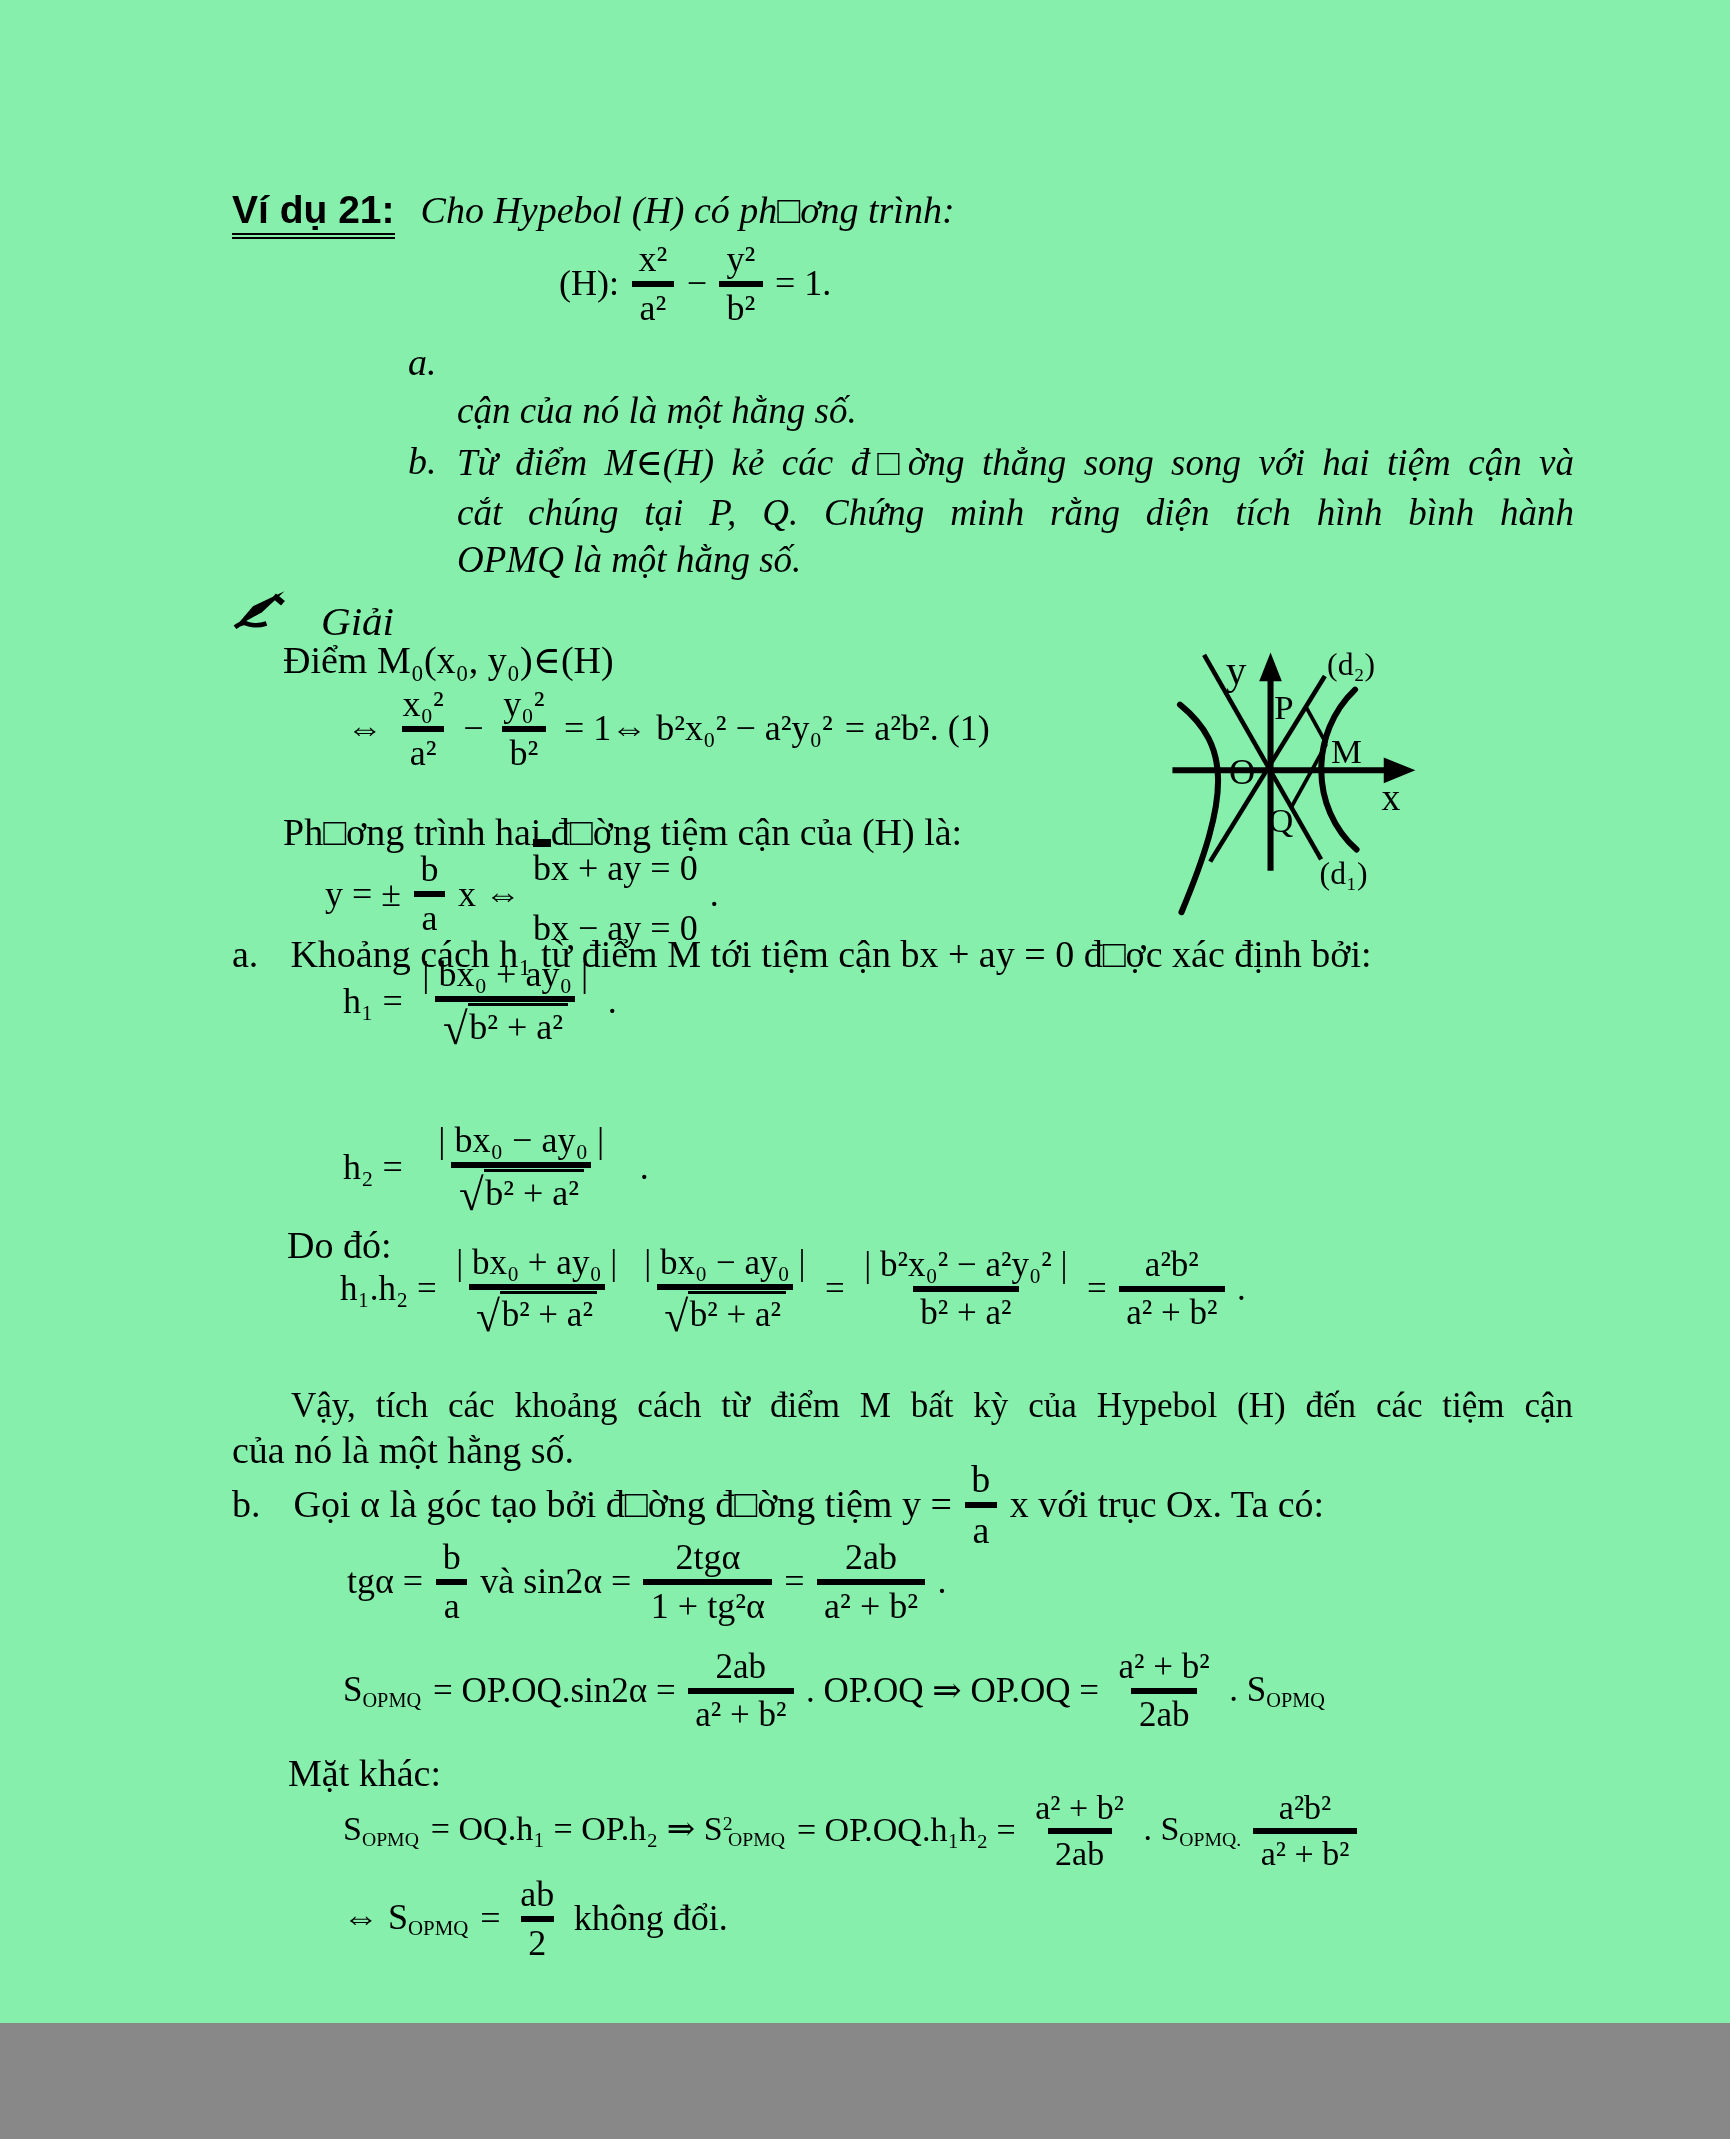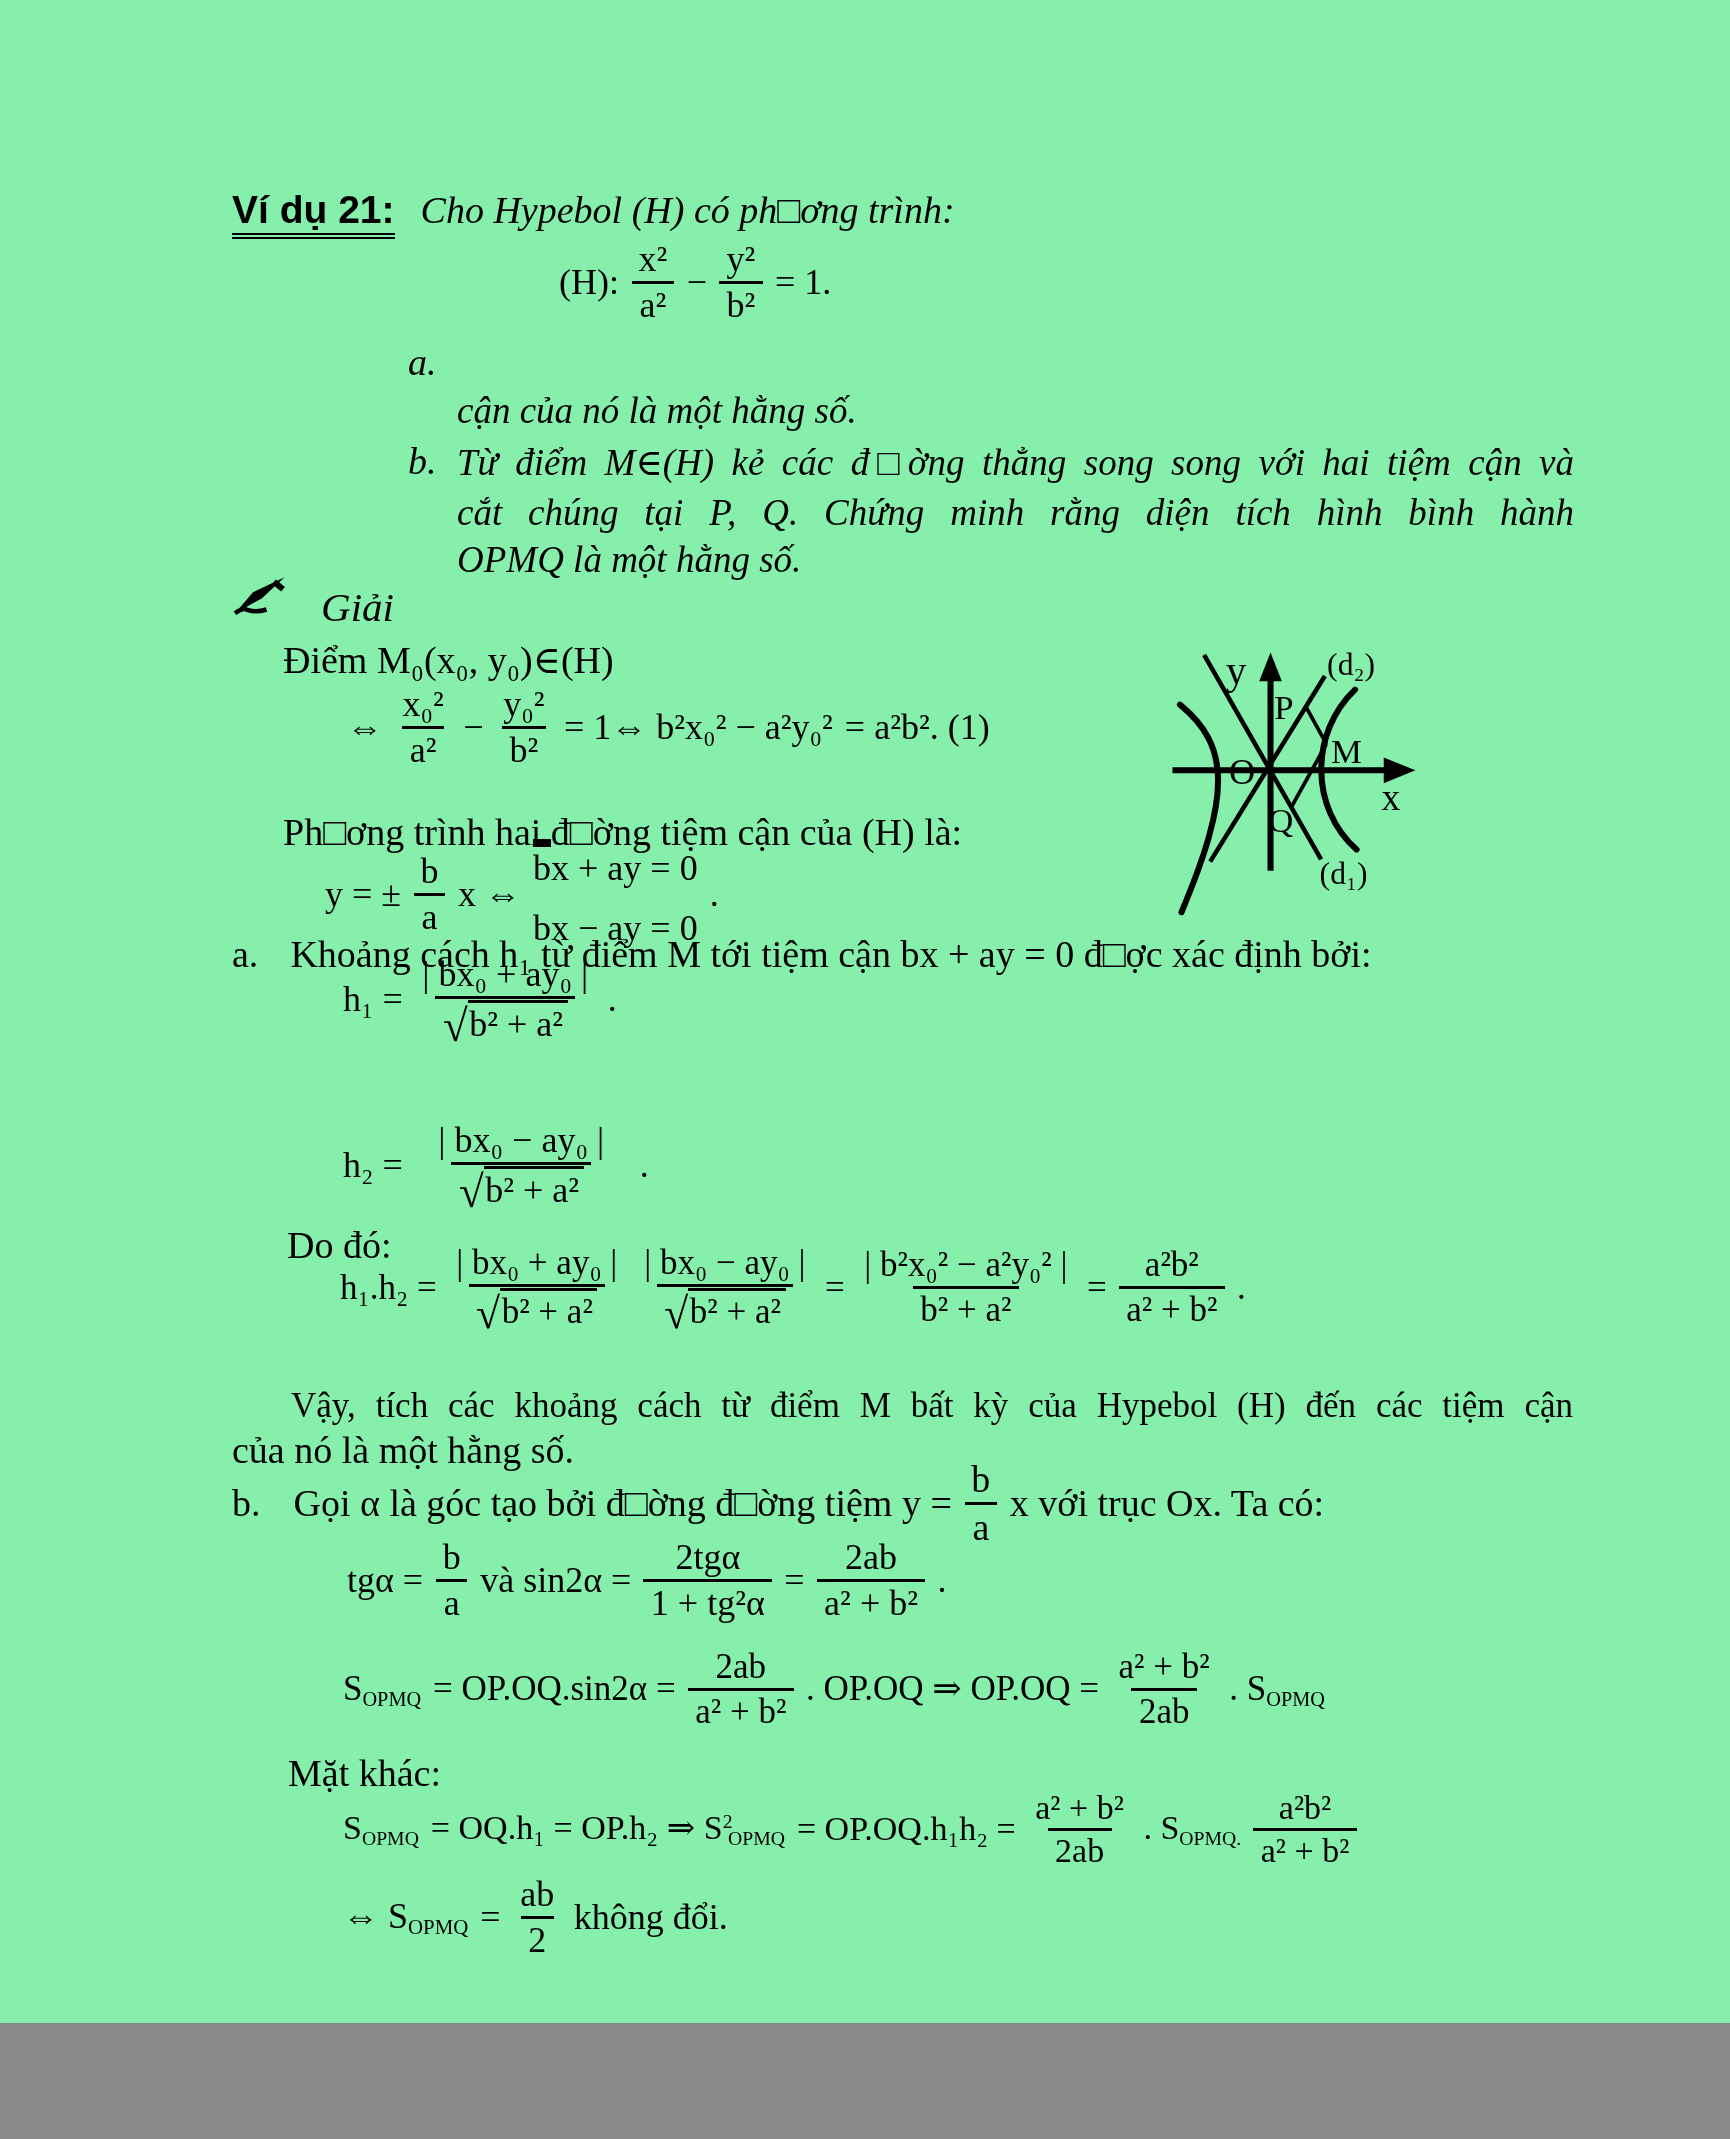--- a/index.html
+++ b/index.html
@@ -16,21 +16,21 @@
     font-weight:700; font-size:39px;
     border-bottom:6px double #000; padding-bottom:1.5px; margin-right:26px;
   }
   .intro { font-size:38px; }
   
   .jl { white-space:normal; text-align:justify; text-align-last:justify; line-height:1.3; }
   
   .eq { display:flex; align-items:center; column-gap:12px; font-size:36px; }
   .frac { display:inline-flex; flex-direction:column; align-items:center; }
   .frac .num, .frac .den { padding:0.8px 7.5px; line-height:1.15; text-align:center; }
-  .frac .den { border-top:3px solid #000000; }
+  .frac .den { border-top:6px solid #000000; }
   .sqrtden { display:inline-flex; align-items:flex-end; }
   .rad { font-size:1.25em; line-height:1; transform:translateY(3px); }
   .radbody { border-top:3px solid #000; padding:1.5px 4.5px 0 1.5px; }
   .cases { display:inline-flex; align-items:stretch;flex-direction:column; }
   .cases .br { width:13.6px; border-left:4.5px solid #000; border-top:4.5px solid #000; border-bottom:4.5px solid #000; margin-right:12px; }
   .cases .rows { display:flex; flex-direction:column; row-gap:16.6px; justify-content:center; }
   .sb { font-size:0.58em; vertical-align:-0.3em; }
   .sp { font-size:0.58em; vertical-align:0.55em; margin-right:-4.5px; }
   .marker { display:inline-block; margin-right:32px; }
   .pen { display:inline-block; margin-right:19.6px; }
@@ -60,21 +60,21 @@
   </div>
 
   <div class="block it" style="left:408px; top:340px;">a.</div>
   <div class="block it" style="left:457px; top:389px; font-size:37px;">cận của nó là một hằng số.</div>
 
   <div class="block it" style="left:408px; top:439px;">b.</div>
   <div class="block it jl" style="left:457px; top:439px; width:1117px; font-size:37px;">Từ điểm M∈(H) kẻ các đ□ờng thẳng song song với hai tiệm cận và</div>
   <div class="block it jl" style="left:457px; top:489px; width:1117px; font-size:37px;">cắt chúng tại P, Q. Chứng minh rằng diện tích hình bình hành</div>
   <div class="block it" style="left:457px; top:538px; font-size:37px;">OPMQ là một hằng số.</div>
 
-  <div class="block" style="left:229px; top:574px;">
+  <div class="block" style="left:229px; top:588px;">
     <span class="pen"><svg width="63" height="47" viewBox="0 0 84 62">
           <path d="M74 4 L32 24 L8 52 L44 32 Z" fill="#000"></path>
           <path d="M8 52 C 26 38, 22 56, 50 47" stroke="#000" stroke-width="6" fill="none"></path>
           <path d="M60 10 L72 20" stroke="#000" stroke-width="8"></path>
         </svg></span>
     <span class="it" style="font-size:41px;">Giải</span>
   </div>
 
   <div class="block" style="left:283px; top:638px;">Điểm M₀(x₀, y₀)∈(H)</div>
 

